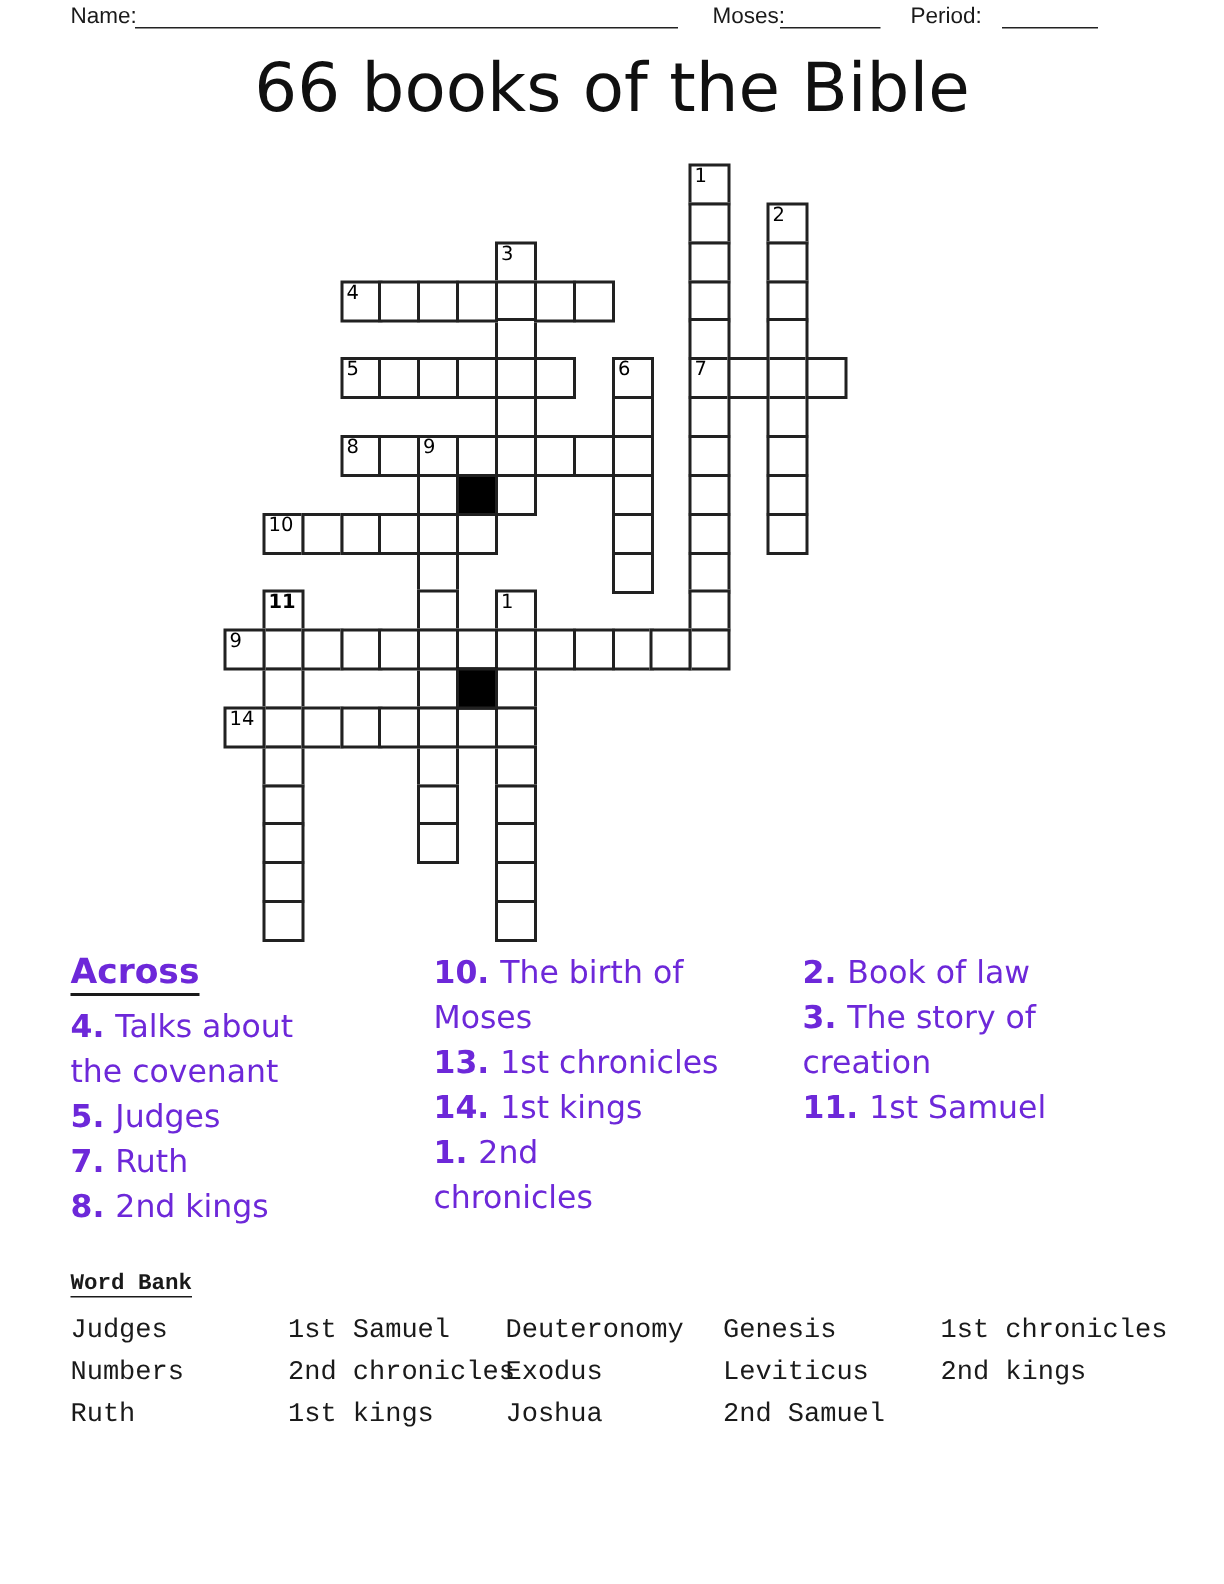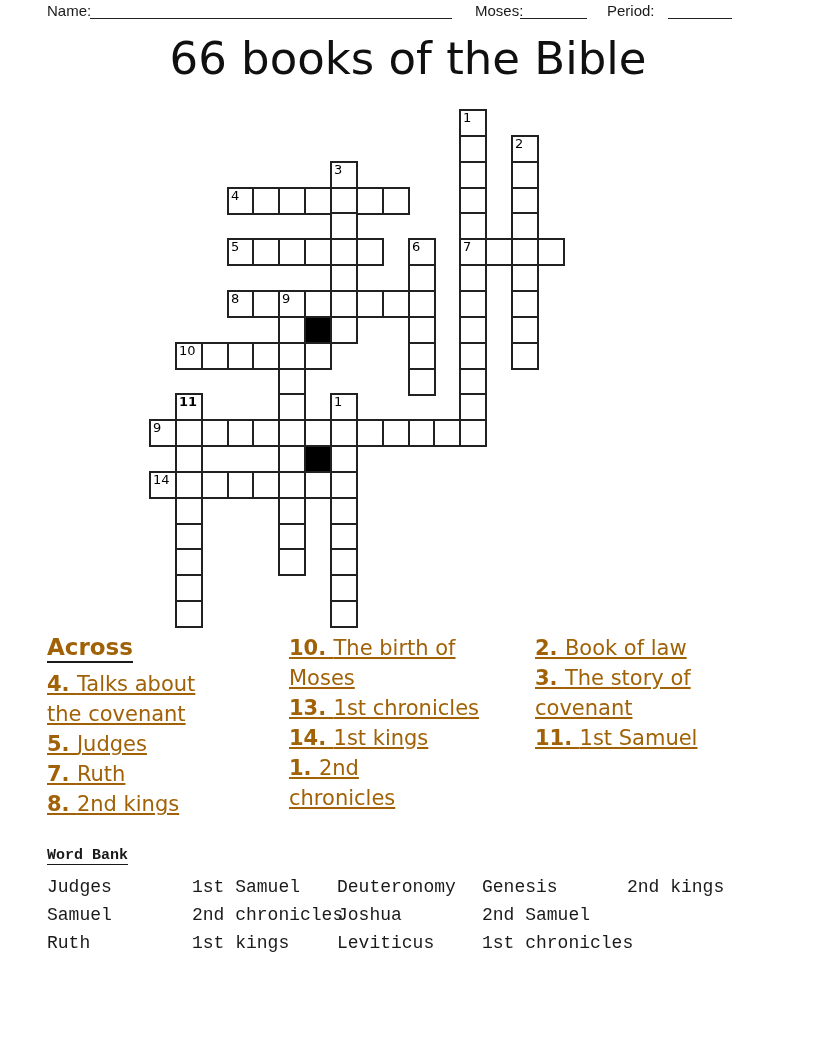--- a/index.html
+++ b/index.html
@@ -30,21 +30,21 @@
     border:2px solid #212121; background:#ffffff;
   }
   .cell.black { background:#000000; }
   .cellnum {
     position:absolute; top:0; left:2px;
     font-size:13px; line-height:14px; color:#000;
   }
   
   .clue-col {
     position:absolute; top:633px; width:242px;
-    font-size:21px; line-height:30px; color:#a16207;text-decoration:underline;
+    font-size:21px; line-height:30px; color:#6d28d9;
   }
   .clue-col.c1 { left:47px; }
   .clue-col.c2 { left:289px; }
   .clue-col.c3 { left:535px; }
   .clue-line { white-space:nowrap; height:30px; }
   .clue-num { font-weight:bold; }
   .clue-heading { height:30px; margin-bottom:6px; }
   .clue-heading span {
     display:inline-block; font-weight:bold; font-size:23px; line-height:27px;
     border-bottom:2.5px solid #1a1a1a;
@@ -226,38 +226,39 @@
       <div class="clue-line"><span class="clue-num">10.&nbsp;</span>The birth of</div>
       <div class="clue-line">Moses</div>
       <div class="clue-line"><span class="clue-num">13.&nbsp;</span>1st chronicles</div>
       <div class="clue-line"><span class="clue-num">14.&nbsp;</span>1st kings</div>
       <div class="clue-line"><span class="clue-num">1.&nbsp;</span>2nd</div>
       <div class="clue-line">chronicles</div>
     </div>
   <div class="clue-col c3" id="cluecol3">
       <div class="clue-line"><span class="clue-num">2.&nbsp;</span>Book of law</div>
       <div class="clue-line"><span class="clue-num">3.&nbsp;</span>The story of</div>
-      <div class="clue-line">covenant</div>
+      <div class="clue-line">creation</div>
       <div class="clue-line"><span class="clue-num">11.&nbsp;</span>1st Samuel</div>
     </div>
 
   <div id="wordbank">
     <div class="wb-heading">
       <span>Word Bank</span>
     </div>
     <div class="wb-grid" id="wbgrid">
         <div class="wb-item">Judges</div>
-        <div class="wb-item">Samuel</div>
+        <div class="wb-item">Numbers</div>
         <div class="wb-item">Ruth</div>
         <div class="wb-item">1st Samuel</div>
         <div class="wb-item">2nd chronicles</div>
         <div class="wb-item">1st kings</div>
         <div class="wb-item">Deuteronomy</div>
+        <div class="wb-item">Exodus</div>
         <div class="wb-item">Joshua</div>
+        <div class="wb-item">Genesis</div>
         <div class="wb-item">Leviticus</div>
-        <div class="wb-item">Genesis</div>
         <div class="wb-item">2nd Samuel</div>
         <div class="wb-item">1st chronicles</div>
         <div class="wb-item">2nd kings</div>
       </div>
   </div>
 
 </div>
 
 </body></html>

